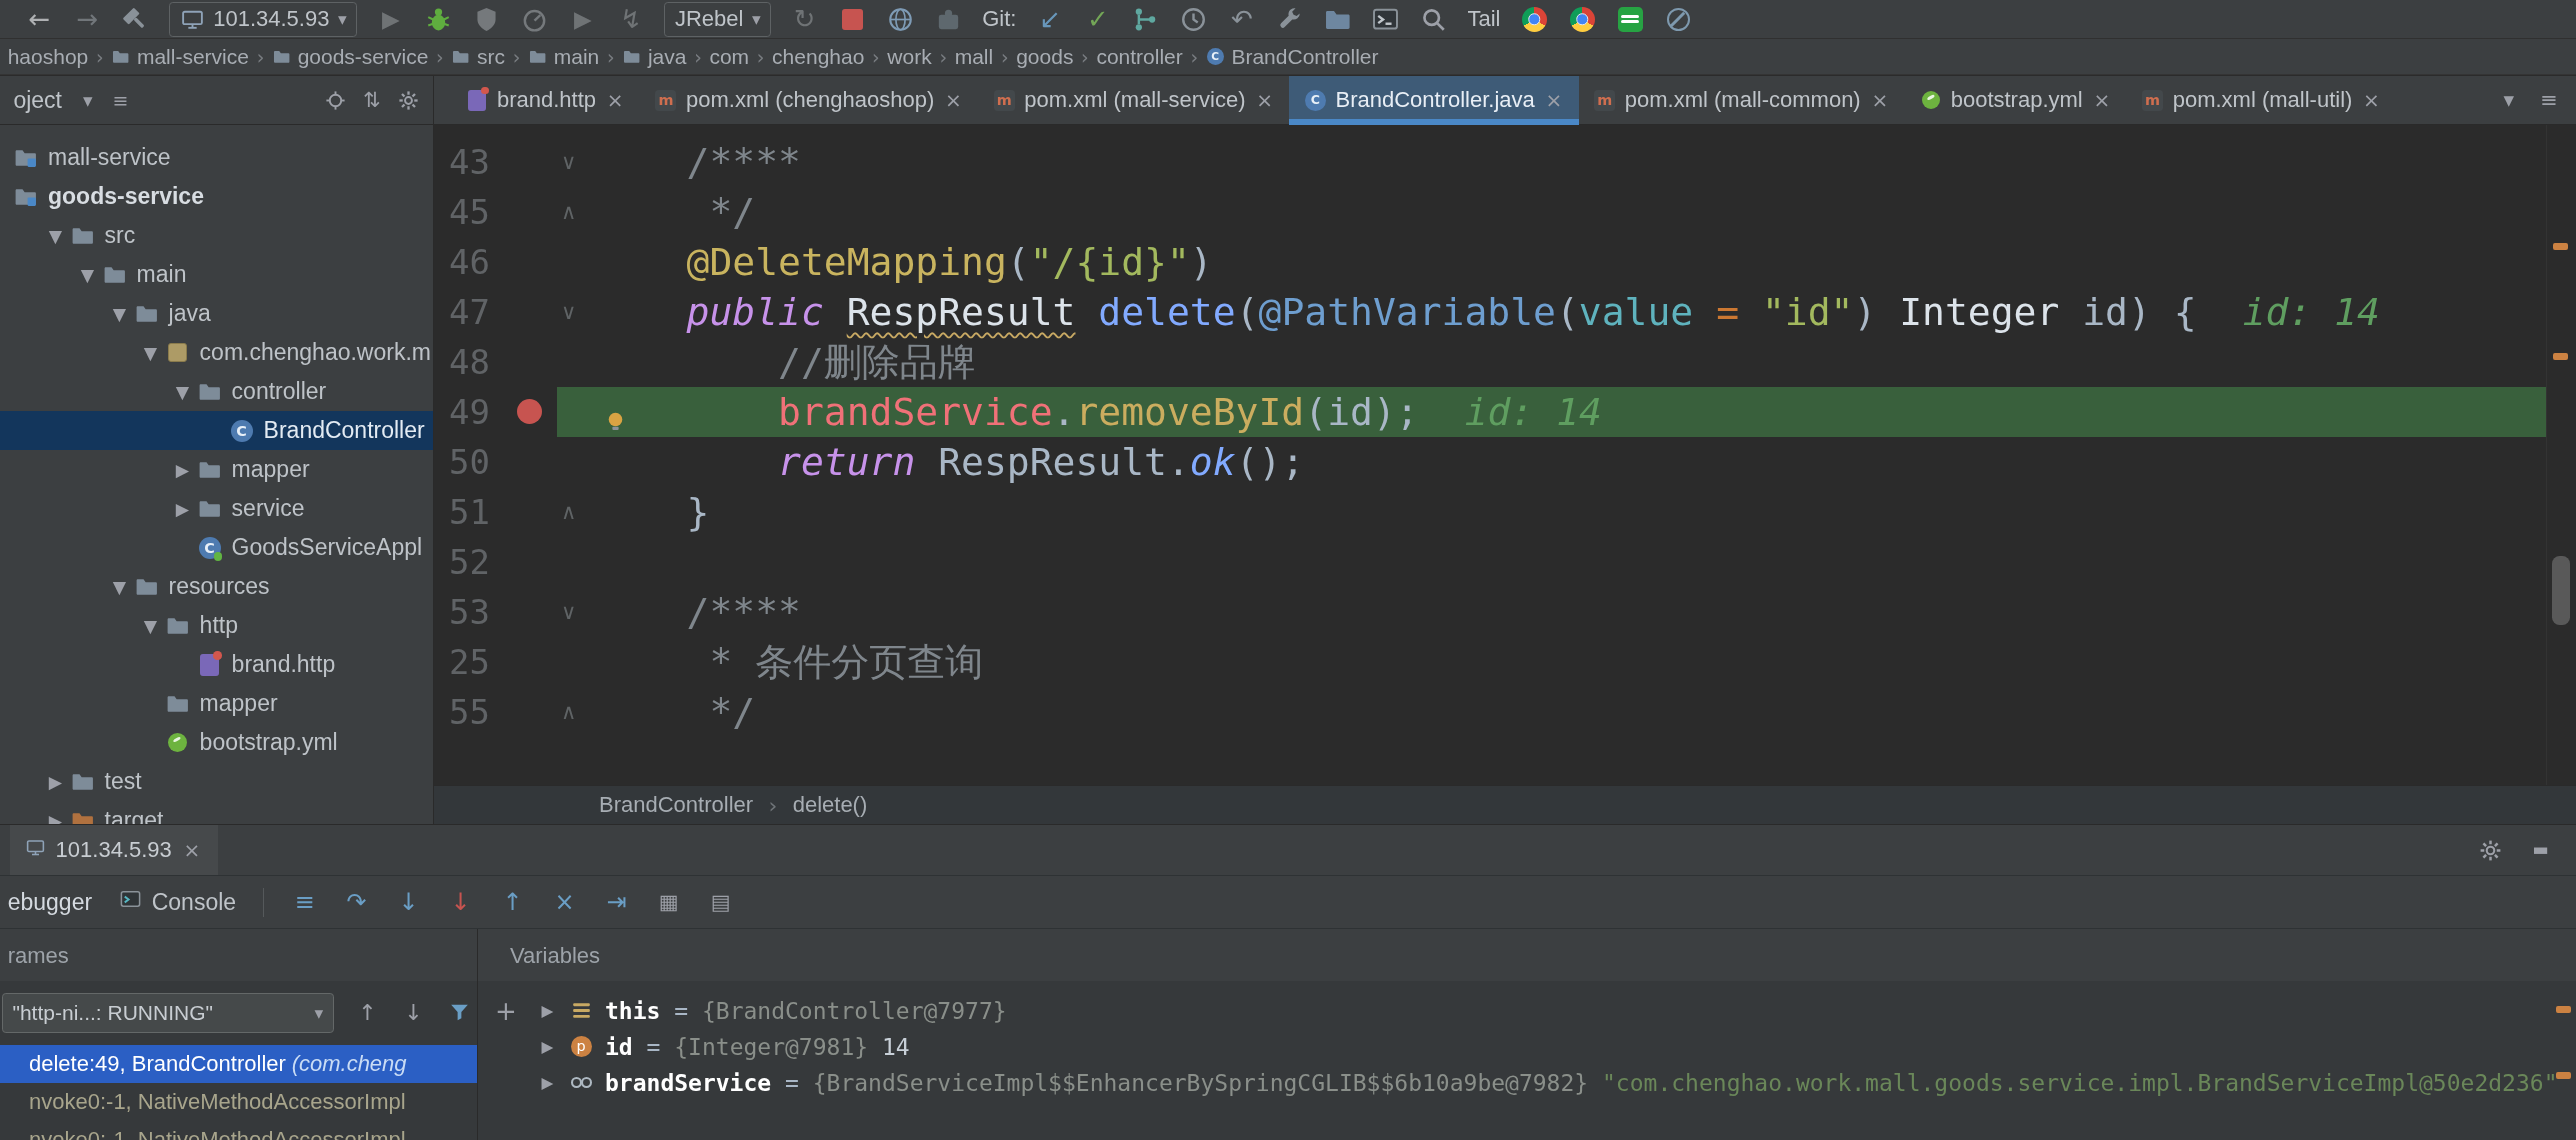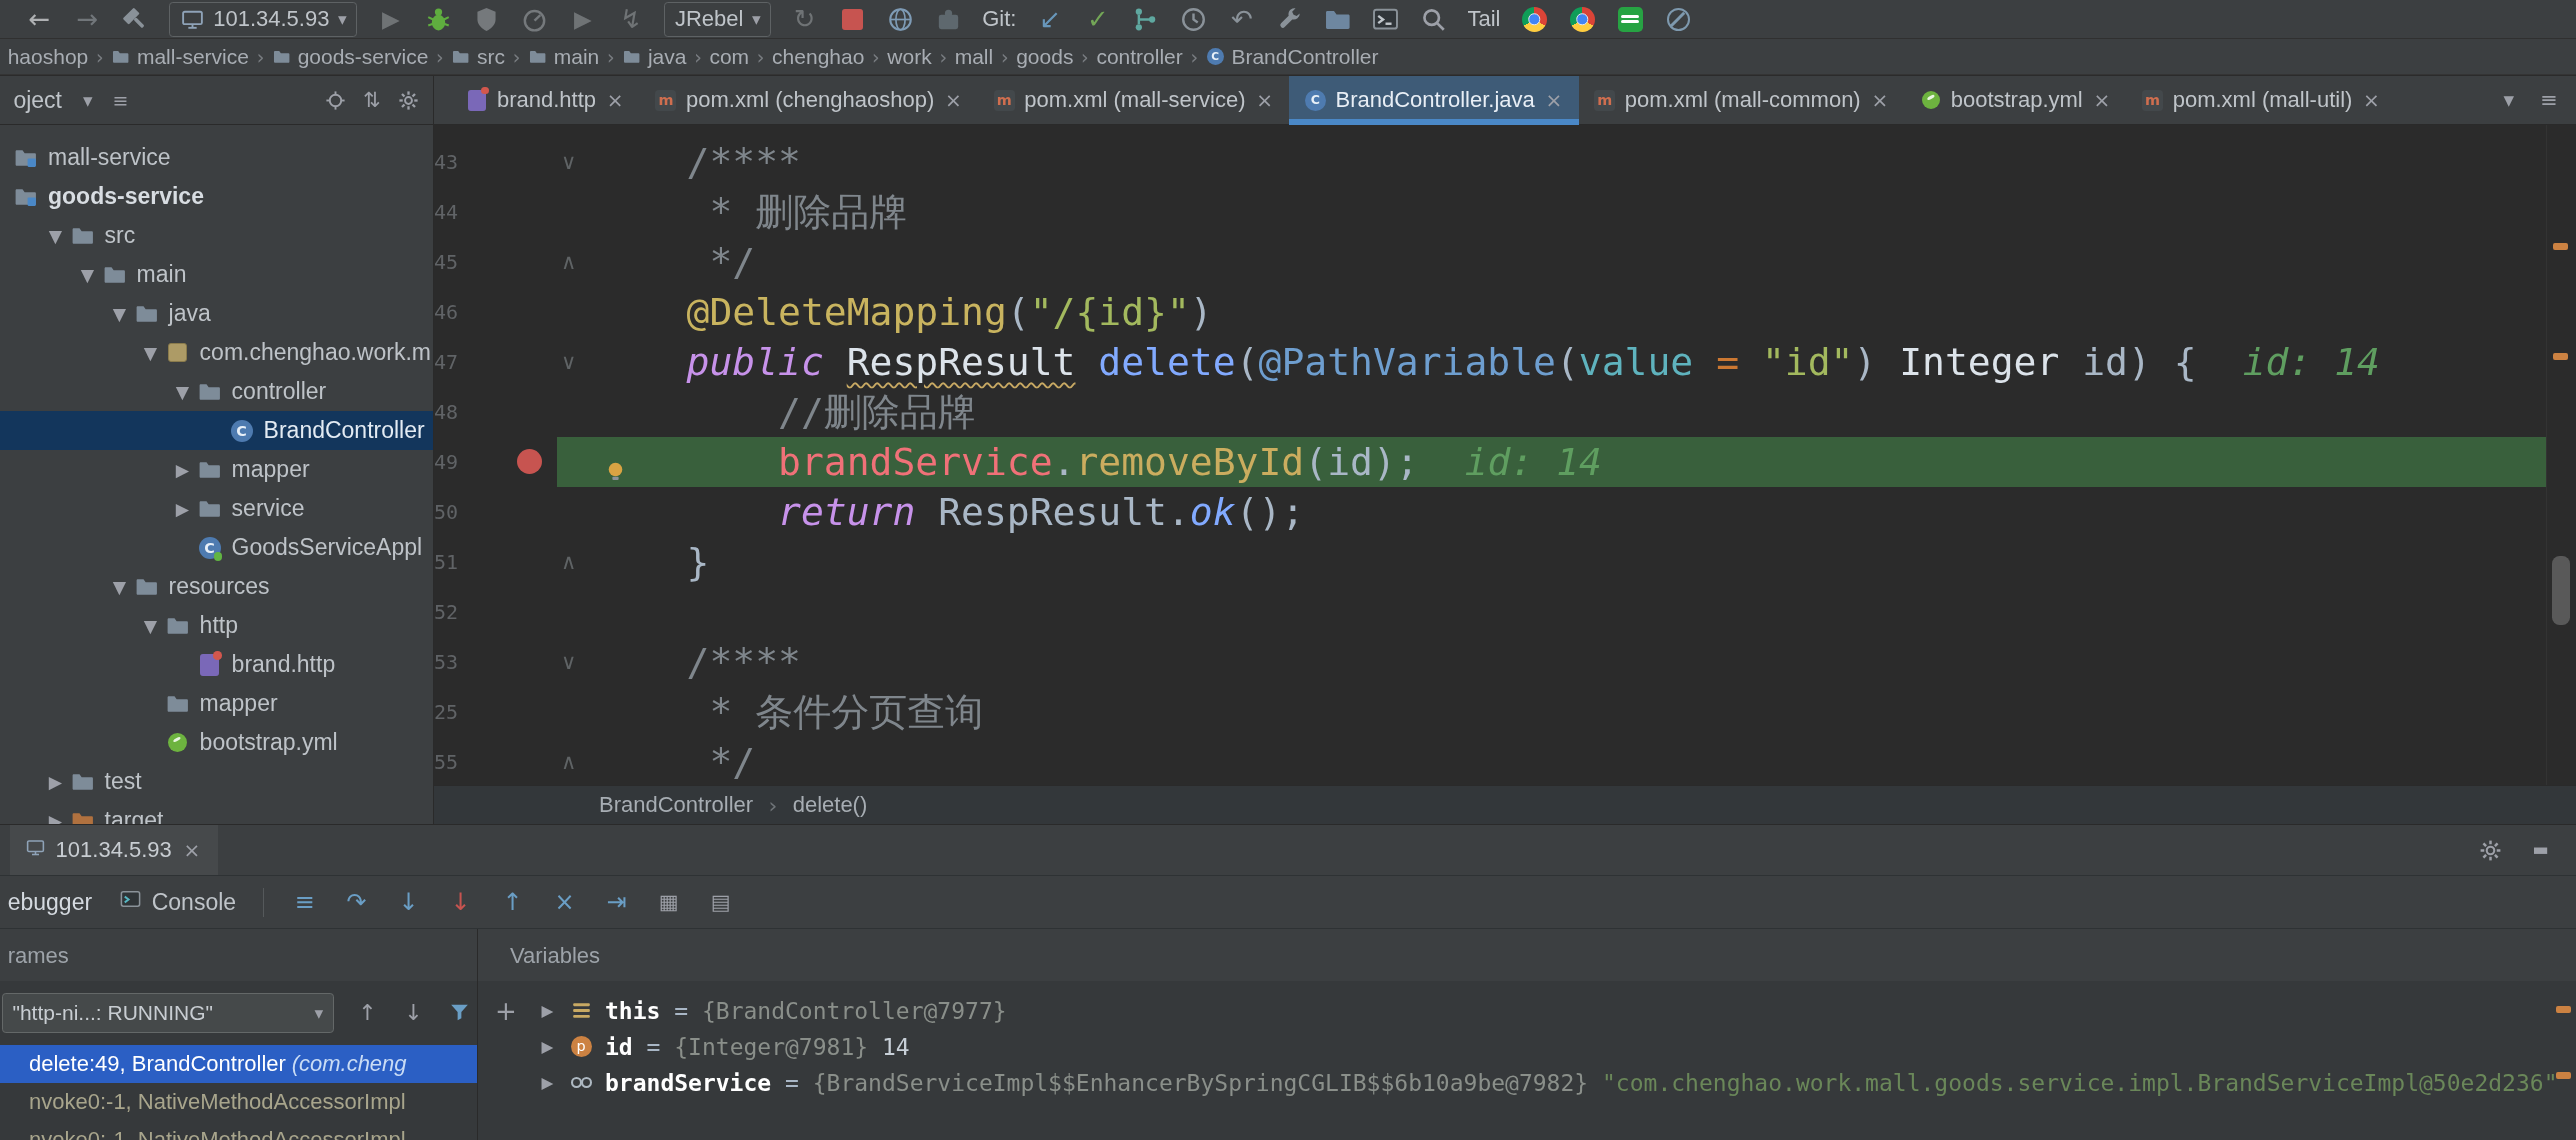--- a/index.html
+++ b/index.html
@@ -41,21 +41,21 @@
   .trow .sp0{width:3.8px;flex:none;}
   .trow .lbl{margin-left:9.6px;}
   .trow.selected{background:#13365C;color:#E3EBF3;}
   .trow.bold{font-weight:bold;color:#D8DDE2;}
   
   #editor{position:absolute;left:434px;top:125px;width:2113px;height:660px;background:#2B2B2B;
           overflow:hidden;padding-top:11.5px;box-sizing:border-box;}
   .eline{position:relative;height:50px;white-space:pre;font-family:"DejaVu Sans Mono",monospace;
          font-size:38px;line-height:50px;}
   .eline .band{position:absolute;left:123px;right:0;top:0;height:50px;background:#39603C;}
-  .eline .num{position:absolute;left:0;top:0;width:56px;font-size:20px;line-height:50px;
+  .eline .num{position:absolute;left:0;top:0;width:56px;text-align:right;font-size:34px;line-height:50px;
               color:#606366;font-family:"DejaVu Sans Mono",monospace;}
   .eline .fold{position:absolute;left:127px;top:0;font-size:21px;line-height:50px;color:#5F6365;
                font-family:"DejaVu Sans",sans-serif;}
   .eline .bp{position:absolute;left:83px;top:12.5px;width:25px;height:25px;border-radius:50%;background:#C75450;}
   .eline .bulb{position:absolute;left:169px;top:9.6px;}
   .eline .code{position:absolute;left:161px;top:0;}
   .hint{color:#5F9E60;font-style:italic;margin-left:46px;}
   .tk-cm{color:#7F868C;} .tk-kw{color:#C792EA;font-style:italic;} .tk-ann{color:#C9B45F;}
   .tk-ann2{color:#6E9ECF;} .tk-str{color:#A3B95E;} .tk-fn{color:#82AAFF;}
   .tk-fnit{color:#82AAFF;font-style:italic;} .tk-meth{color:#CBAD5F;} .tk-field{color:#F07178;}
@@ -583,21 +583,20 @@
         <span class="gi" style="width: 25px; height: 25px;">
           <svg width="25" height="25" viewBox="0 0 24 24">
             <path d="M2.5 5h6.6l2.1 2.9h9.6c.7 0 1.2.5 1.2 1.2v9.5c0 .7-.5 1.2-1.2 1.2H3.7c-.7 0-1.2-.5-1.2-1.2V6.2C2.5 5.5 3 5 3.7 5z" fill="#B0713F"></path>
           </svg>
         </span>
         <span class="lbl">target</span>
       </div>
     </div>
   <div id="editor">
       <div class="eline"><div class="num">43</div><div class="fold">∨</div><div class="code"><span class="tk-cm">    /****</span></div></div>
-      <div class="eline"><div class="num">44</div><div class="code"><span class="tk-cm">     * 删除品牌</span></div></div>
       <div class="eline"><div class="num">45</div><div class="fold">∧</div><div class="code"><span class="tk-cm">     */</span></div></div>
       <div class="eline"><div class="num">46</div><div class="code"><span class="tk-pl">    </span><span class="tk-ann">@DeleteMapping</span><span class="tk-pl">(</span><span class="tk-str">"/{id}"</span><span class="tk-pl">)</span></div></div>
       <div class="eline"><div class="num">47</div><div class="fold">∨</div><div class="code"><span class="tk-pl">    </span><span class="tk-kw">public</span><span class="tk-pl"> </span><span class="tk-typewarn">RespResult</span><span class="tk-pl"> </span><span class="tk-fn">delete</span><span class="tk-pl">(</span><span class="tk-ann2">@PathVariable</span><span class="tk-pl">(</span><span class="tk-param">value</span><span class="tk-pl"> </span><span class="tk-op">=</span><span class="tk-pl"> </span><span class="tk-str">"id"</span><span class="tk-pl">) </span><span class="tk-type">Integer</span><span class="tk-pl"> id) {</span><span class="hint">id: 14</span></div></div>
       <div class="eline"><div class="num">48</div><div class="code"><span class="tk-cm">        //删除品牌</span></div></div>
       <div class="eline"><div class="band"></div><div class="num">49</div><div class="bp"></div><div class="bulb"><svg width="25" height="25" viewBox="0 0 24 24">
             <circle cx="12" cy="10" r="6.5" fill="#D9A343"></circle>
             <rect x="9" y="17" width="6" height="3.2" rx="1" fill="#8A9299"></rect>
           </svg></div><div class="code"><span class="tk-pl">        </span><span class="tk-field">brandService</span><span class="tk-pl">.</span><span class="tk-meth">removeById</span><span class="tk-pl">(id);</span><span class="hint">id: 14</span></div></div>
       <div class="eline"><div class="num">50</div><div class="code"><span class="tk-pl">        </span><span class="tk-kw">return</span><span class="tk-pl"> RespResult.</span><span class="tk-fnit">ok</span><span class="tk-pl">();</span></div></div>
       <div class="eline"><div class="num">51</div><div class="fold">∧</div><div class="code"><span class="tk-pl">    }</span></div></div>

